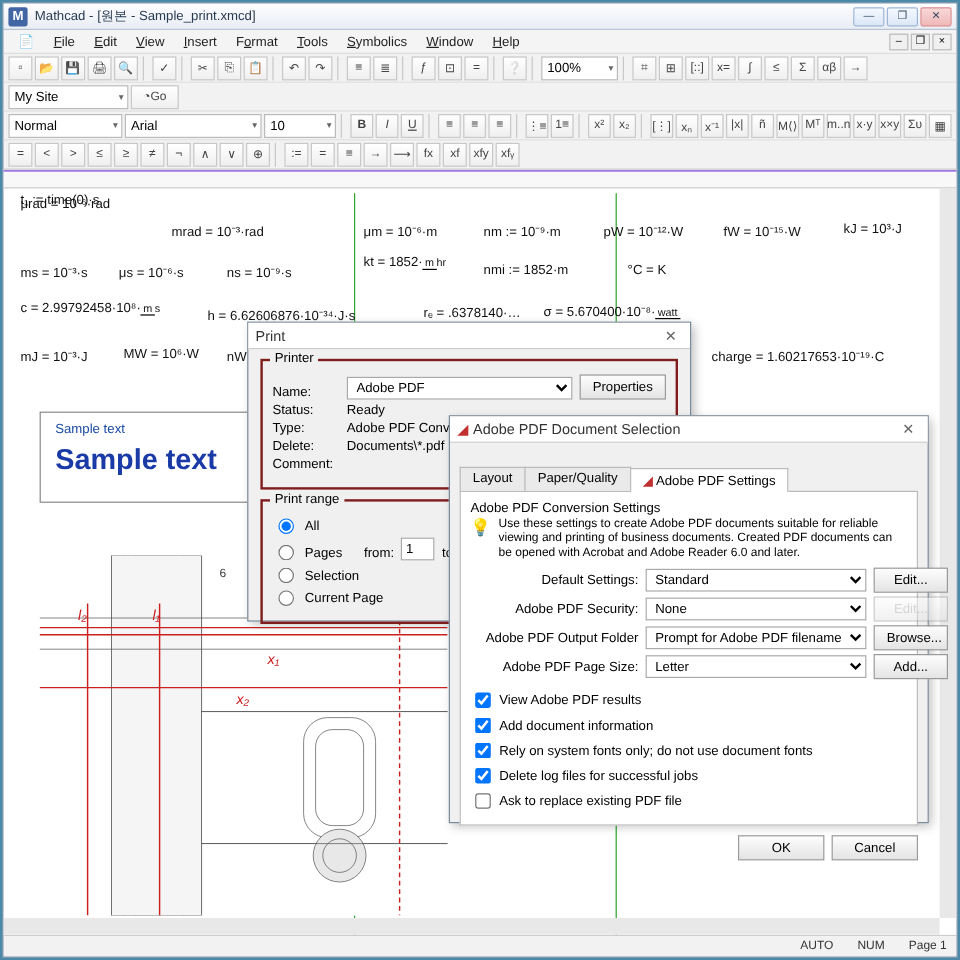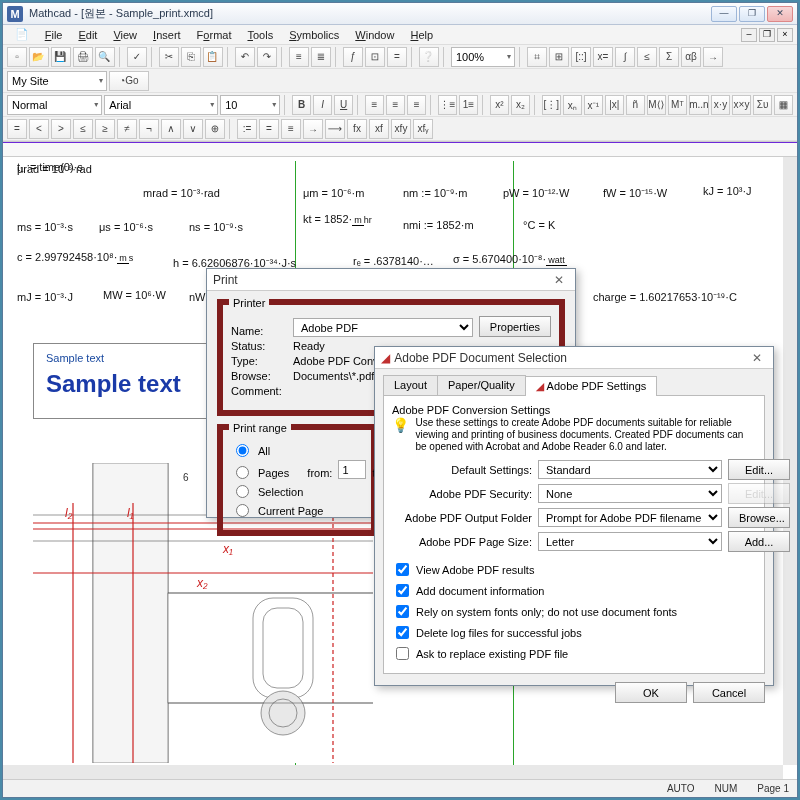--- a/index.html
+++ b/index.html
@@ -34,21 +34,21 @@
   .sample-box .big { color: #1a3aa8; font-size: 24px; font-weight: bold; font-family: Arial; margin-top: 6px; }
   .drawing { position: absolute; top: 320px; left: 30px; width: 340px; height: 300px; background: #fff; }
   .statusbar { height: 18px; background: #f2f2f2; border-top: 1px solid #ccc; display: flex; align-items: center; justify-content: flex-end; padding: 0 8px; font-size: 10px; gap: 20px; color: #333; }
   .scrollbar { position: absolute; background: #e8e8e8; }
   .scrollbar.v { top: 14px; right: 0; bottom: 14px; width: 14px; }
   .scrollbar.h { left: 0; right: 14px; bottom: 0; height: 14px; }
   .dlg { position: absolute; background: #f0f0f0; border: 1px solid #7a8a9a; box-shadow: 3px 3px 8px rgba(0,0,0,0.25); }
   .dlg .dlgtitle { height: 22px; background: #fff; display: flex; align-items: center; padding: 0 6px; font-size: 12px; color: #333; border-bottom: 1px solid #ccc; }
   .dlg .dlgtitle .x { margin-left: auto; width: 20px; text-align: center; color: #666; }
   .dlg .body { padding: 8px 10px; font-size: 11px; }
-  .grp { border: 6px solid #7f1d1d; margin-bottom: 8px; padding: 8px 8px 10px; position: relative; }
+  .grp { border: 2px solid #7f1d1d; margin-bottom: 8px; padding: 8px 8px 10px; position: relative; }
   .grp > .gt { position: absolute; top: -8px; left: 6px; background: #f0f0f0; padding: 0 4px; font-size: 11px; }
   .row { display: flex; align-items: flex-end; margin: 3px 0; gap: 6px; }
   .row .lbl { width: 56px; }
   select, input[type=text] { font-size: 11px; height: 19px; border: 1px solid #aaa; background: #fff; padding: 0 3px; }
   .btn { height: 21px; padding: 0 10px; border: 1px solid #9a9a9a; background: linear-gradient(#fdfdfd,#e4e4e4); font-size: 11px; }
   .tabs { display: flex; background: #f0f0f0; border-bottom: 1px solid #bbb; }
   .tab { padding: 3px 10px; border: 1px solid #bbb; border-bottom: none; background: #eaeaea; font-size: 11px; margin-right: -1px; }
   .tab.active { background: #fff; position: relative; top: 1px; }
   .tabpane { background: #fff; border: 1px solid #bbb; border-top: none; padding: 8px; }
   .cb { display: flex; align-items: center; gap: 4px; margin: 2px 0; font-size: 11px; }
@@ -293,21 +293,21 @@
       </div>
       <div class="row">
           <span class="lbl">Status:</span>
           <span>Ready</span>
         </div>
       <div class="row">
           <span class="lbl">Type:</span>
           <span>Adobe PDF Converte</span>
         </div>
       <div class="row">
-          <span class="lbl">Browse:</span>
+          <span class="lbl">Delete:</span>
           <span>Documents\*.pdf</span>
         </div>
       <div class="row">
           <span class="lbl">Comment:</span>
         </div>
     </div>
     <div class="grp" style="width:160px">
       <span class="gt">Print range</span>
       <div class="row">
           <input type="radio" checked="" style="">
@@ -325,21 +325,21 @@
     </div>
   </div>
 </div>
 
 <div class="dlg" style="left:374px; top:346px; width:400px; height:340px">
   <div class="dlgtitle">
     <span style="color:#c03030;margin-right:4px">◢</span>
     <span>Adobe PDF Document Selection</span>
     <span class="x">✕</span>
   </div>
-  <div class="body" style="padding:6px 8px">
+  <div class="body" style="padding:20px 8px">
     <div class="tabs">
       <div class="tab">Layout</div>
       <div class="tab">Paper/Quality</div>
       <div class="tab active"><span style="color:#c03030">◢</span> <span>Adobe PDF Settings</span></div>
     </div>
     <div class="tabpane">
       <div style="font-size:11px;margin-bottom:1px">Adobe PDF Conversion Settings</div>
       <div style="display:flex;gap:6px;align-items:flex-start;margin-bottom:4px">
         <span style="font-size:14px">💡</span>
         <div style="font-size:10px;line-height:12px">Use these settings to create Adobe PDF documents suitable for reliable viewing and printing of business documents.  Created PDF documents can be opened with Acrobat and Adobe Reader 6.0 and later.</div>

